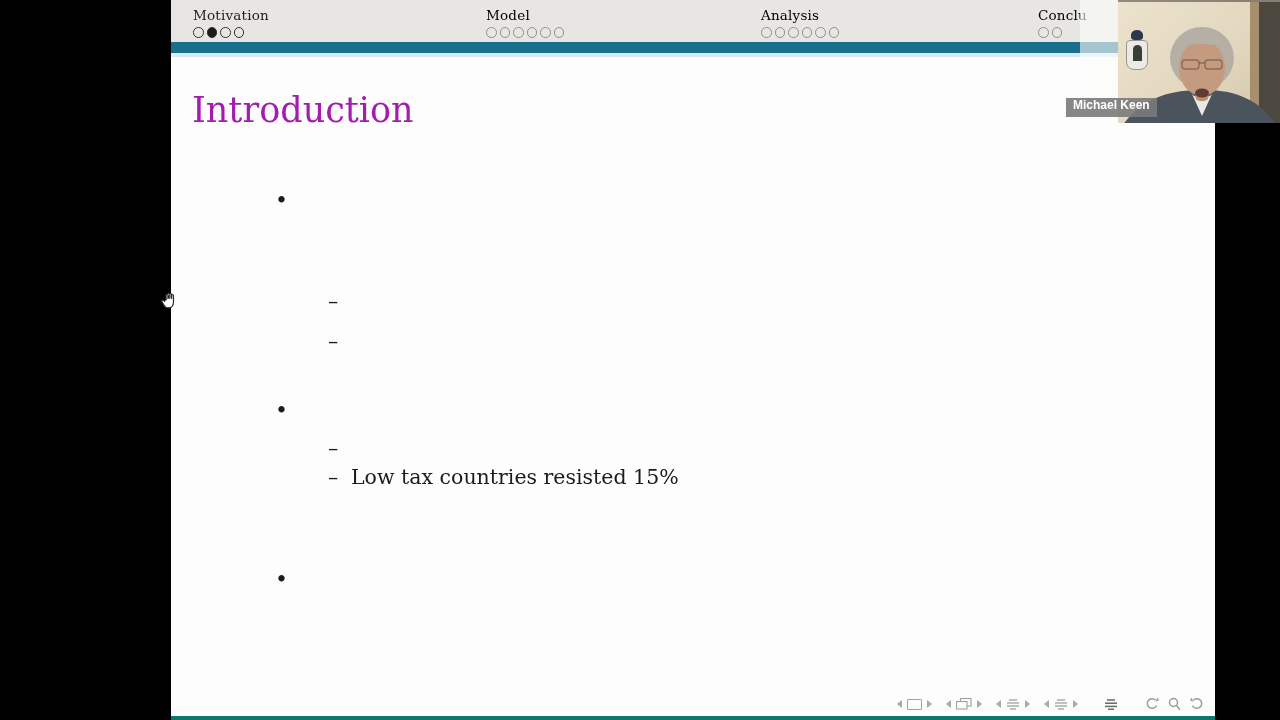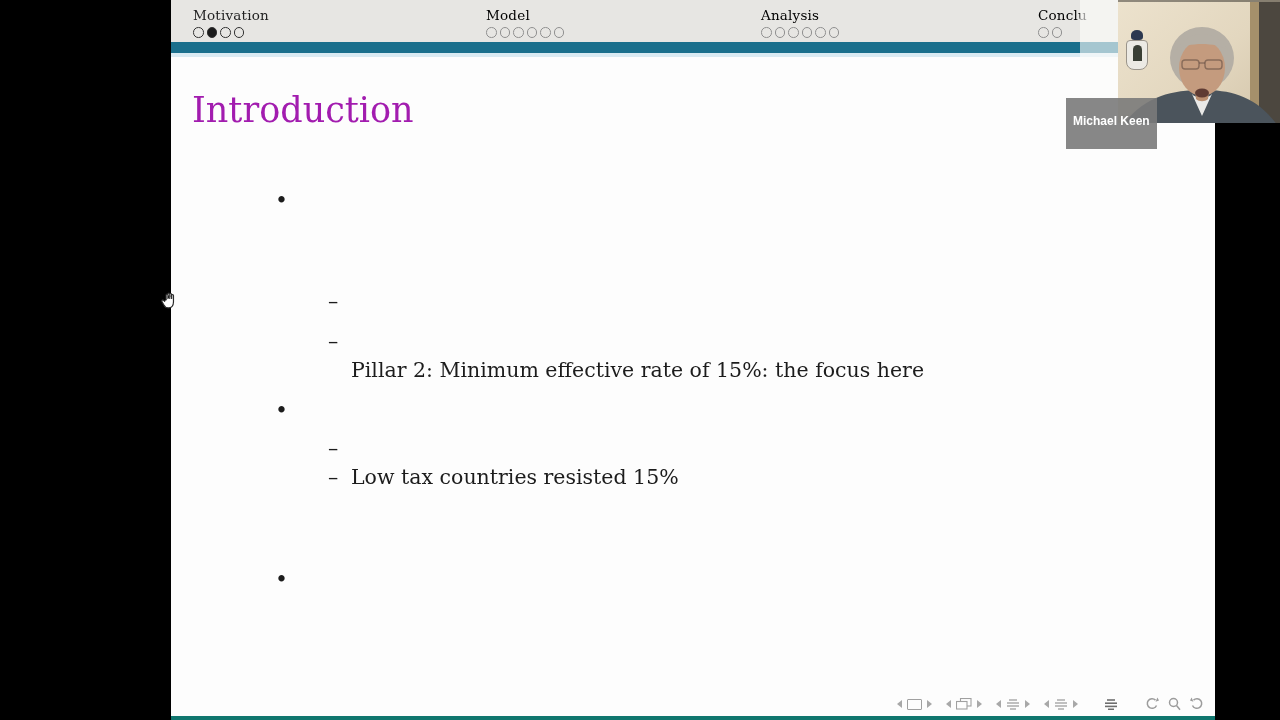--- a/index.html
+++ b/index.html
@@ -61,21 +61,21 @@
           border-top:2px solid rgba(40,40,40,.45);box-sizing:border-box;}
   .door-edge{position:absolute;left:132px;top:0;width:9px;height:123px;background:#a5906b;}
   .door{position:absolute;left:141px;top:0;width:21px;height:123px;background:#4c473f;}
   .lantern{position:absolute;left:8px;top:28px;width:22px;height:46px;}
   .lantern-dome{width:12px;height:10px;margin:0 auto;background:#2c3850;
                 border-radius:50% 50% 30% 30%;}
   .lantern-body{width:22px;height:30px;background:#eceae4;border:1px solid #9a948a;
                 border-radius:4px 4px 8px 8px;box-sizing:border-box;}
   .lantern-window{width:9px;height:16px;background:#3a3f35;border-radius:5px 5px 0 0;margin:4px auto 0;}
   .person{position:absolute;left:0;top:0;}
-  .nametag{position:absolute;left:1066px;top:98px;height:19px;line-height:19px;padding:16px 7px;
+  .nametag{position:absolute;left:1066px;top:98px;height:19px;line-height:19px;padding:0 7px;
            background:rgba(122,122,122,.9);color:#fff;z-index:5;
            font:bold 12px "Liberation Sans","DejaVu Sans",sans-serif;}
 
   
   .hand-cursor{position:absolute;left:161px;top:291px;z-index:6;}
 </style>
 </head>
 <body>
 
 <div class="stage">
@@ -127,21 +127,21 @@
 
     <h1 class="slide-title">Introduction</h1>
 
     <div class="item lvl1 it-b1">
       <span class="marker m1">•</span>
     </div>
     <div class="item lvl2 it-b1s1">
       <span class="marker m2">–</span>
     </div>
     <div class="item lvl2 it-b1s2">
-      <span class="marker m2">–</span><span>Pillar 2: Minimum effective rate of 15%: the focus here</span>
+      <span class="marker m2">–</span>
     </div>
     <div class="item lvl1 it-b2">
       <span class="marker m1">•</span>
     </div>
     <div class="item lvl2 it-b2s1">
       <span class="marker m2">–</span><span>Low tax countries resisted 15%</span>
     </div>
     <div class="item lvl2 it-b2s2">
       <span class="marker m2">–</span>
     </div>

